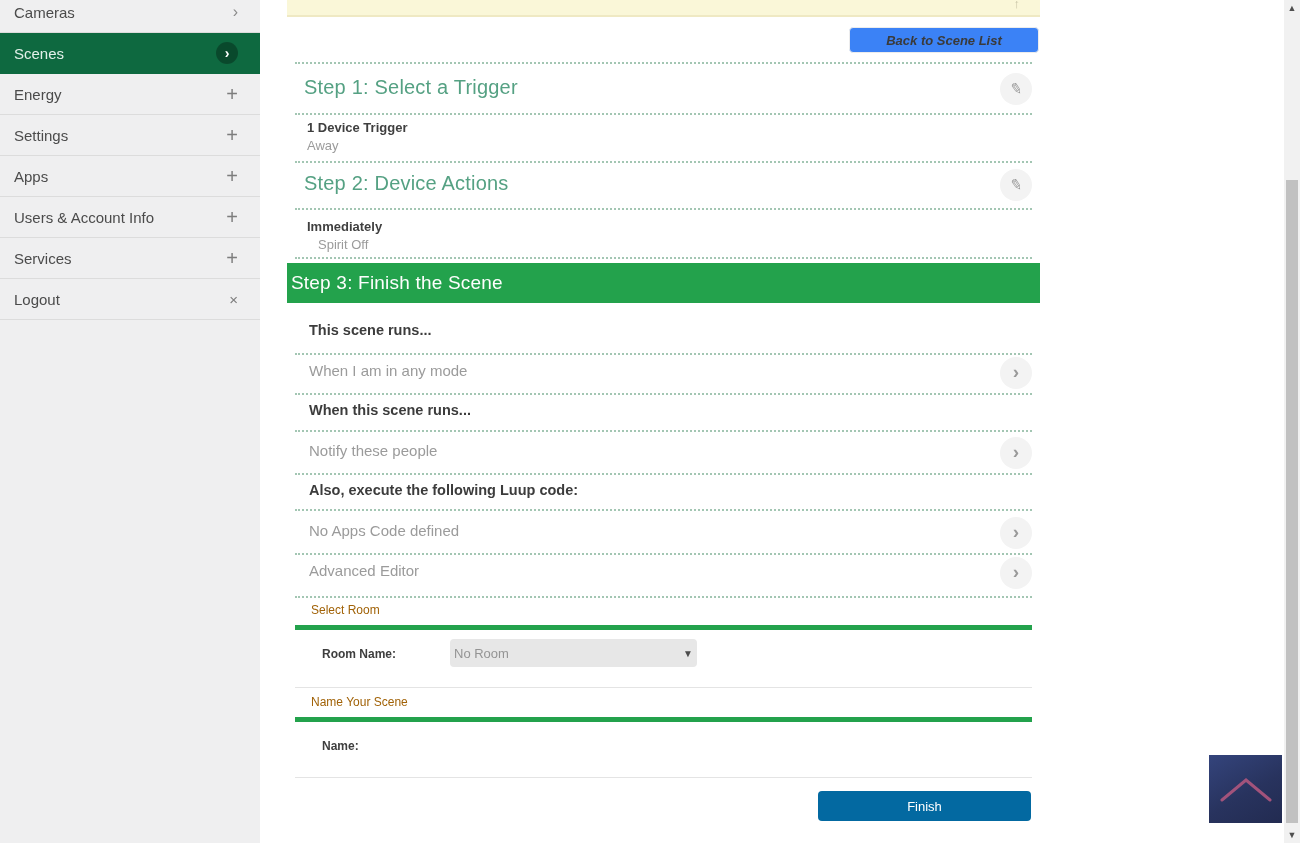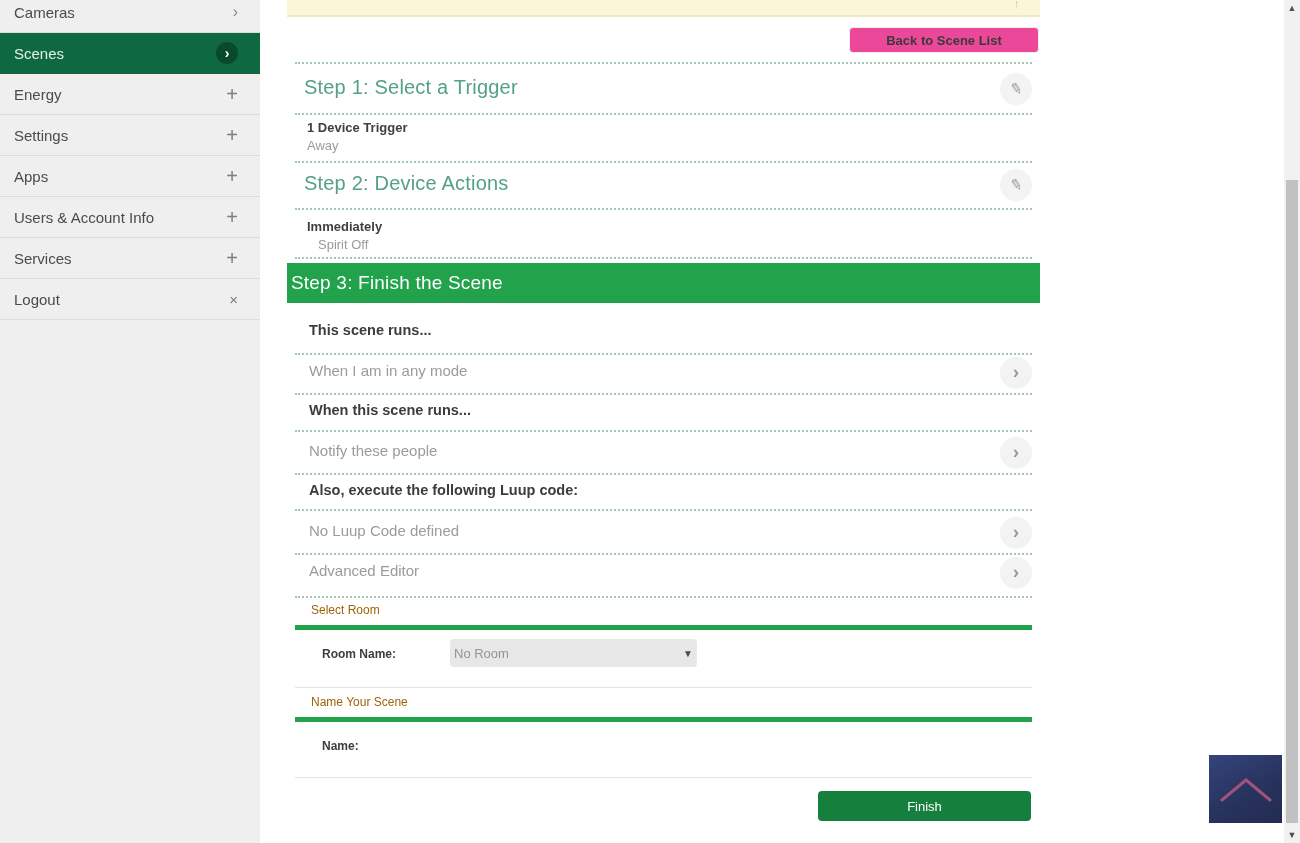--- a/index.html
+++ b/index.html
@@ -42,24 +42,25 @@
     position:absolute; left:0; top:0; width:753px; height:17px;
     background:#faf7d8; border-bottom:2px solid #efe9c3; overflow:hidden;
   }
   .alert-icon {
     position:absolute; right:20px; top:-4px; font-size:13px;
     color:#9a9578; opacity:.55;
   }
 
   .back-btn {
     position:absolute; left:562px; top:27px; width:190px; height:26px;
-    background:#ec4899; border:1px solid #ececec; border-radius:4px;
+    background:#3b82f6; border:1px solid #ececec; border-radius:4px;
     font-size:13px; font-weight:700; color:#3a3a3a;
     display:flex; align-items:center; justify-content:center; cursor:pointer;
     font-family:"Liberation Sans",sans-serif;
+    font-style:italic;
   }
 
   .dsep {
     position:absolute; left:8px; width:737px; height:0;
     border-top:2px dotted #a3c6b3;
   }
   .ssep {
     position:absolute; left:8px; width:737px; height:0;
     border-top:1px solid #e4e4e4;
   }
@@ -101,21 +102,21 @@
   .txt-input {
     position:absolute; left:162px; width:248px; height:29px;
     background:#fff; border:1px solid #dcdcdc; border-radius:14px;
     padding:0 14px; font-size:13px; color:#444; outline:none;
     font-family:"Liberation Sans",sans-serif;
   }
   .txt-input::placeholder { color:#c3c3c3; }
 
   .finish-btn {
     position:absolute; left:531px; top:791px; width:213px; height:30px;
-    background:#15803d; border:none; border-radius:4px; color:#fff;
+    background:#0369a1; border:none; border-radius:4px; color:#fff;
     font-size:13px; font-weight:400; cursor:pointer;
     font-family:"Liberation Sans",sans-serif;
   }
 
   
   .scroll-top {
     position:absolute; left:1209px; top:755px; width:73px; height:68px;
     background:linear-gradient(150deg,#34447c 0%, #28335e 55%, #222b51 100%);
     display:flex; align-items:center; justify-content:center; cursor:pointer;
   }
@@ -216,21 +217,21 @@
 
   <div class="grow-text" style="top:442px">Notify these people</div>
   <div class="circ" style="top:437px">
     <span class="chev">›</span>
   </div>
   <div class="dsep" style="top:473px"></div>
 
   <div class="blabel" style="top:482px">Also, execute the following Luup code:</div>
   <div class="dsep" style="top:509px"></div>
 
-  <div class="grow-text" style="top:522px">No Luup Code defined</div>
+  <div class="grow-text" style="top:522px">No Apps Code defined</div>
   <div class="circ" style="top:517px">
     <span class="chev">›</span>
   </div>
   <div class="dsep" style="top:553px"></div>
 
   <div class="grow-text" style="top:562px">Advanced Editor</div>
   <div class="circ" style="top:557px">
     <span class="chev">›</span>
   </div>
   <div class="dsep" style="top:596px"></div>

